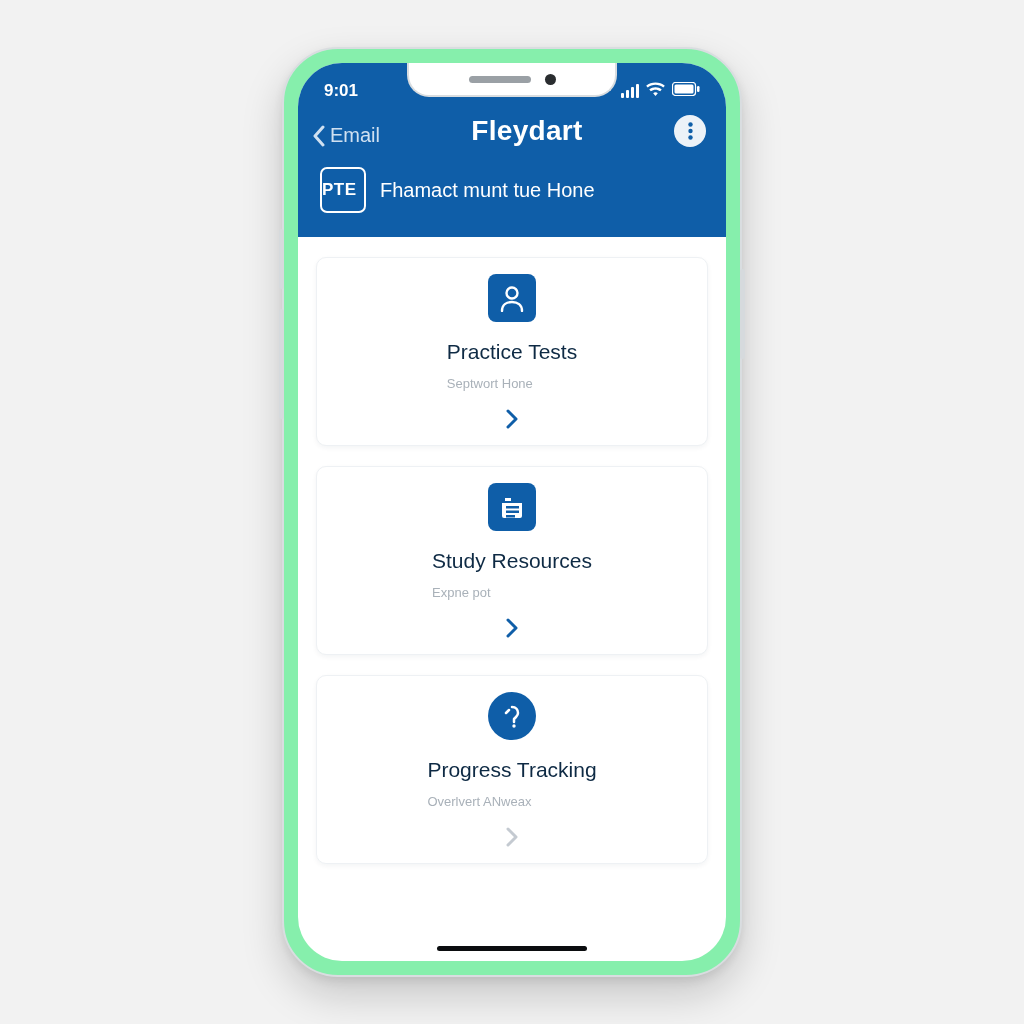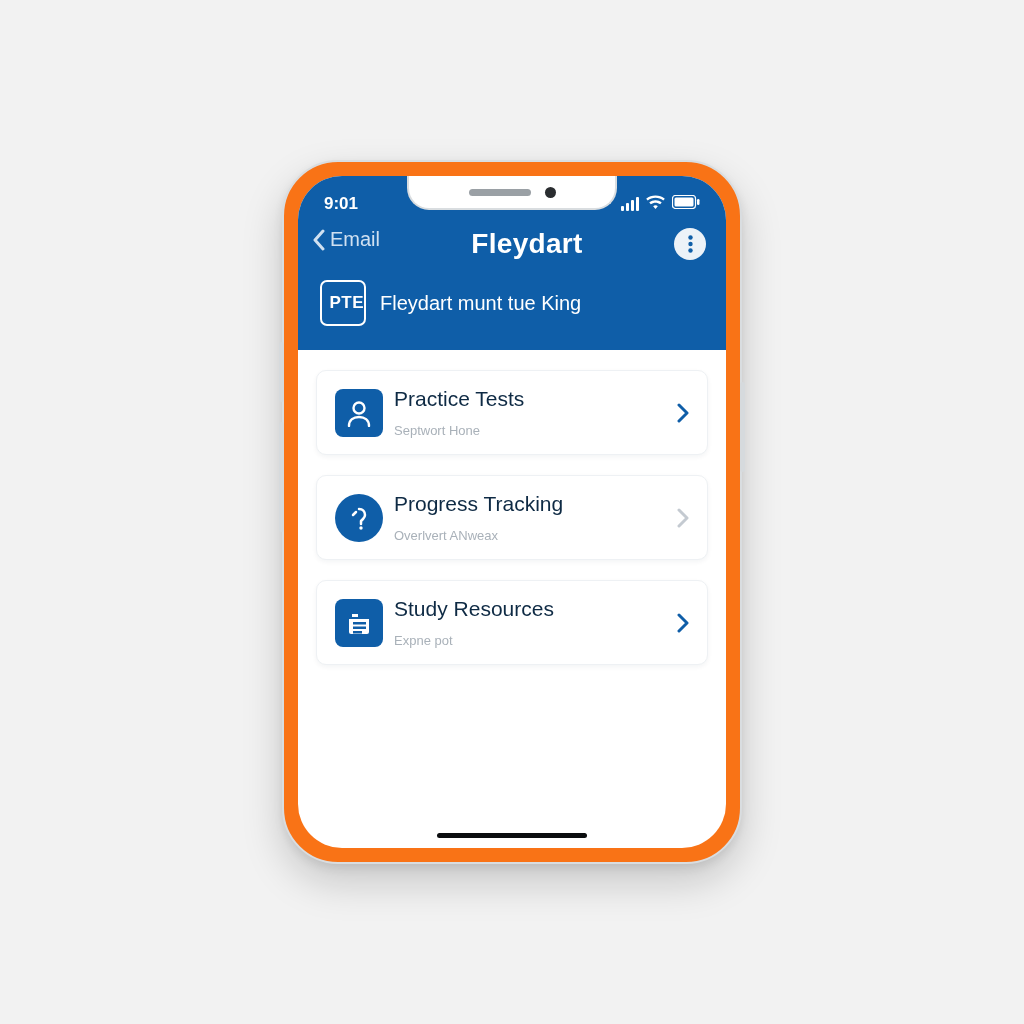--- a/index.html
+++ b/index.html
@@ -8,22 +8,22 @@
     background: #f2f2f2;
     display: flex;
     align-items: center;
     justify-content: center;
     font-family: -apple-system, "Helvetica Neue", Arial, sans-serif;
   }
 
   
   .phone {
     width: 460px;
-    height: 704px;
-    background: #f97316;
+    height: 930px;
+    background: #86efac;
     border-radius: 56px;
     box-shadow: 0 18px 40px rgba(0,0,0,.18), 0 4px 10px rgba(0,0,0,.08);
     border: 2px solid #d9dde0;
     padding: 14px;
     position: relative;
   }
   .phone::before,
   .phone::after { 
     content: "";
     position: absolute;
@@ -84,55 +84,56 @@
   .status-right { display: flex; align-items: center; gap: 7px; }
   .sig-bars { display: flex; align-items: flex-end; gap: 2px; }
   .sig-bars span { width: 3px; background: #fff; border-radius: 1px; }
   .sig-bars span:nth-child(1){height:5px}
   .sig-bars span:nth-child(2){height:8px}
   .sig-bars span:nth-child(3){height:11px}
   .sig-bars span:nth-child(4){height:14px}
   .wifi-icon, .batt-icon { display:inline-block; }
 
   .nav-bar {
-    display: flex; align-items: flex-start; justify-content: space-between;
+    display: flex; align-items: flex-end; justify-content: space-between;
     padding: 10px 20px 6px 14px;
   }
   .nav-left { display: flex; align-items: center; gap: 4px; font-size: 20px; color: #cfe0f1; }
   .nav-title { font-size: 28px; font-weight: 700; letter-spacing: .3px; }
   .more-btn {
     width: 32px; height: 32px; border-radius: 50%;
     background: rgba(255,255,255,.92);
     display: flex; align-items: center; justify-content: center;
   }
 
   .sub-header {
     display: flex; align-items: center; gap: 14px;
     padding: 14px 22px 6px 22px;
     font-size: 20px;
   }
   .pte-badge {
     width: 46px; height: 46px;
     border: 2.5px solid #fff; border-radius: 7px;
-    display: flex; align-items: center; justify-content: flex-end;
+    display: flex; align-items: center; justify-content: flex-start;
     font-weight: 800; font-size: 17px; letter-spacing: .5px;
     font-family: Arial, sans-serif;
   }
 
   
   .content { flex: 1; padding: 20px 18px; }
   .card {
     background: #ffffff;
     border: 1px solid #eef1f4;
     border-radius: 10px;
     box-shadow: 0 2px 5px rgba(16,36,58,.05);
     display: flex; align-items: center;
     padding: 16px 18px;
     margin-bottom: 20px;
-    gap: 11px;
+    gap: 18px;
+    flex-direction: column;
   }
   .card-icon {
     width: 48px; height: 48px; border-radius: 8px;
     display: flex; align-items: center; justify-content: center;
     flex-shrink: 0;
   }
   .card-icon.square { background:#0f5ea8; }
   .card-icon.circle { background:#0f5ea8; border-radius:50%; }
   .card-body { flex: 1; }
   .card-title { font-size: 21px; font-weight: 500; color: #0e2a44; }
@@ -201,56 +202,39 @@
           </svg>
         </div>
       </div>
 
       <div class="sub-header">
         <div class="pte-badge">
           <div>
             <span>PTE</span>
           </div>
         </div>
-        <span>Fleydart munt tue King</span>
+        <span>Fhamact munt tue Hone</span>
       </div>
     </div>
 
     <div class="content">
 
       <div class="card">
         <div class="card-icon square">
           <svg width="26" height="28" viewBox="0 0 26 28">
             <circle cx="13" cy="9" r="5.5" fill="none" stroke="#fff" stroke-width="2.4"></circle>
             <path d="M3 27c0-6 4.5-9 10-9s10 3 10 9" fill="none" stroke="#fff" stroke-width="2.4" stroke-linecap="round"></path>
           </svg>
         </div>
         <div class="card-body">
           <div class="card-title">Practice Tests</div>
           <div class="card-sub">Septwort Hone</div>
         </div>
         <svg class="chevron" width="12" height="20" viewBox="0 0 12 20">
           <path d="M2 2 L10 10 L2 18" fill="none" stroke="#0f5ea8" stroke-width="3" stroke-linecap="round" stroke-linejoin="round"></path>
-        </svg>
-      </div>
-
-      <div class="card">
-        <div class="card-icon circle">
-          <svg width="26" height="26" viewBox="0 0 26 26">
-            <path d="M13 4c4 0 6 3 6 6 0 2-1 3-2 4l-2 2v3" fill="none" stroke="#fff" stroke-width="2.5" stroke-linecap="round" stroke-linejoin="round"></path>
-            <circle cx="15" cy="23" r="1.7" fill="#fff"></circle>
-            <path d="M10 7 L7 10" stroke="#fff" stroke-width="2.5" stroke-linecap="round"></path>
-          </svg>
-        </div>
-        <div class="card-body">
-          <div class="card-title">Progress Tracking</div>
-          <div class="card-sub">Overlvert ANweax</div>
-        </div>
-        <svg class="chevron muted" width="12" height="20" viewBox="0 0 12 20">
-          <path d="M2 2 L10 10 L2 18" fill="none" stroke="#c4cad1" stroke-width="3" stroke-linecap="round" stroke-linejoin="round"></path>
         </svg>
       </div>
 
       <div class="card">
         <div class="card-icon square">
           <svg width="30" height="30" viewBox="0 0 30 30">
             <rect x="5" y="4" width="20" height="22" rx="2" fill="#fff"></rect>
             <rect x="5" y="4" width="20" height="7" fill="#0f5ea8"></rect>
             <rect x="8" y="6" width="6" height="3" fill="#fff"></rect>
             <rect x="9" y="14" width="13" height="2.5" fill="#0f5ea8"></rect>
@@ -260,17 +244,34 @@
         </div>
         <div class="card-body">
           <div class="card-title">Study Resources</div>
           <div class="card-sub">Expne pot</div>
         </div>
         <svg class="chevron" width="12" height="20" viewBox="0 0 12 20">
           <path d="M2 2 L10 10 L2 18" fill="none" stroke="#0f5ea8" stroke-width="3" stroke-linecap="round" stroke-linejoin="round"></path>
         </svg>
       </div>
 
+      <div class="card">
+        <div class="card-icon circle">
+          <svg width="26" height="26" viewBox="0 0 26 26">
+            <path d="M13 4c4 0 6 3 6 6 0 2-1 3-2 4l-2 2v3" fill="none" stroke="#fff" stroke-width="2.5" stroke-linecap="round" stroke-linejoin="round"></path>
+            <circle cx="15" cy="23" r="1.7" fill="#fff"></circle>
+            <path d="M10 7 L7 10" stroke="#fff" stroke-width="2.5" stroke-linecap="round"></path>
+          </svg>
+        </div>
+        <div class="card-body">
+          <div class="card-title">Progress Tracking</div>
+          <div class="card-sub">Overlvert ANweax</div>
+        </div>
+        <svg class="chevron muted" width="12" height="20" viewBox="0 0 12 20">
+          <path d="M2 2 L10 10 L2 18" fill="none" stroke="#c4cad1" stroke-width="3" stroke-linecap="round" stroke-linejoin="round"></path>
+        </svg>
+      </div>
+
     </div>
 
     <div class="home-ind"></div>
   </div>
 </div>
 
 </body></html>

